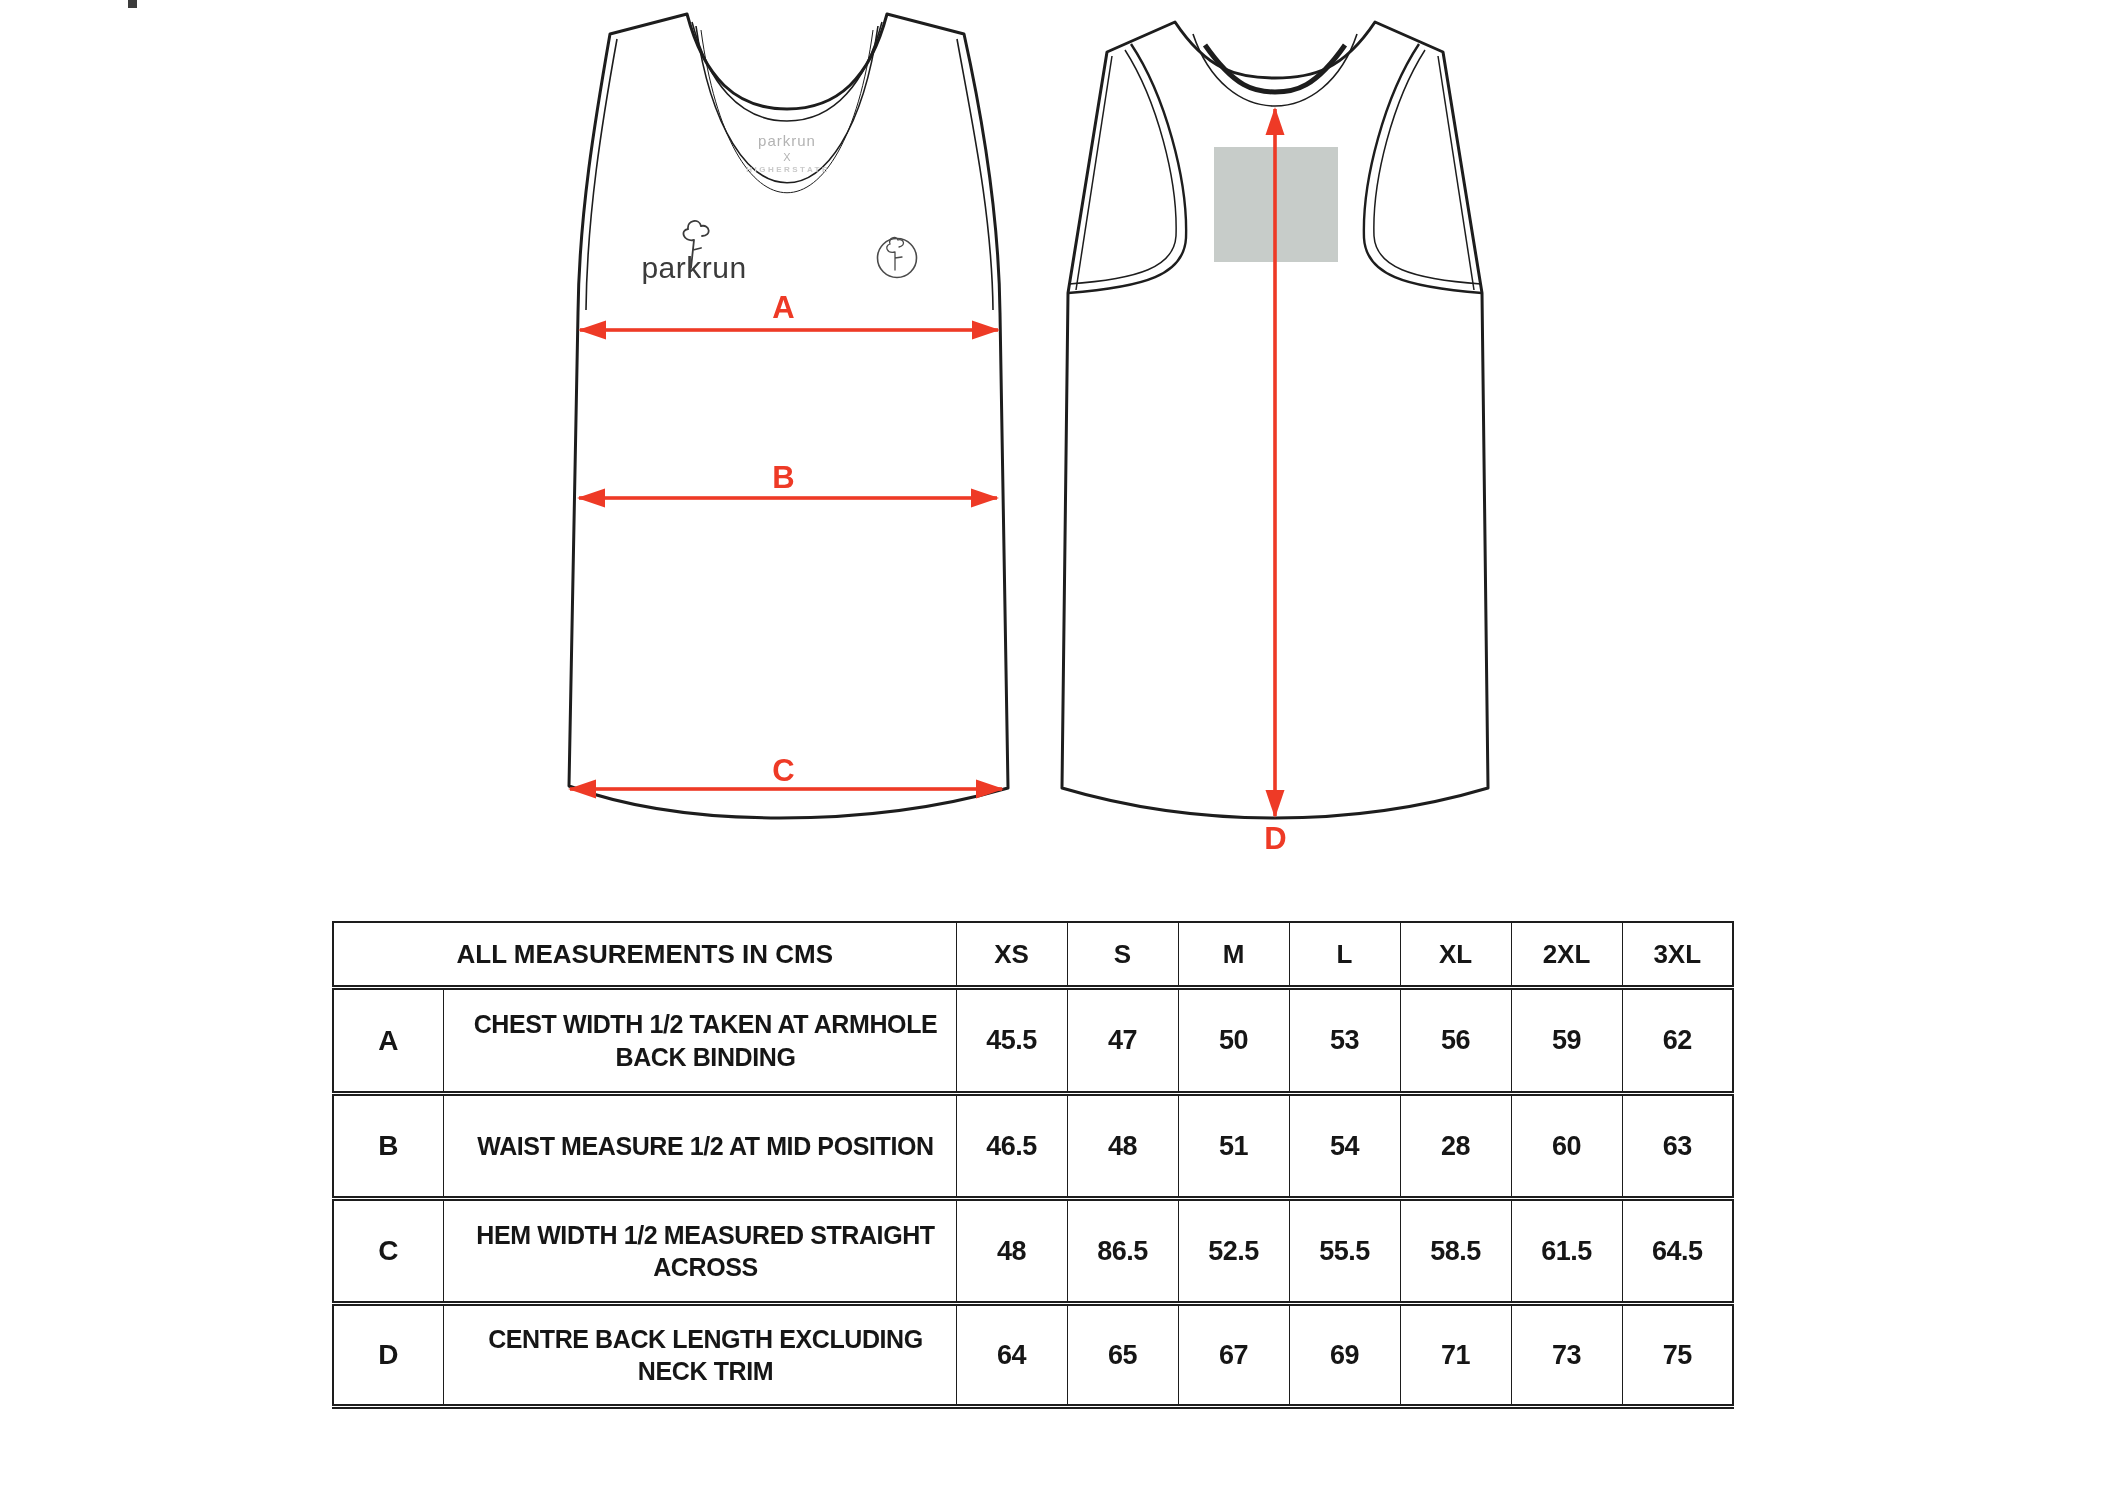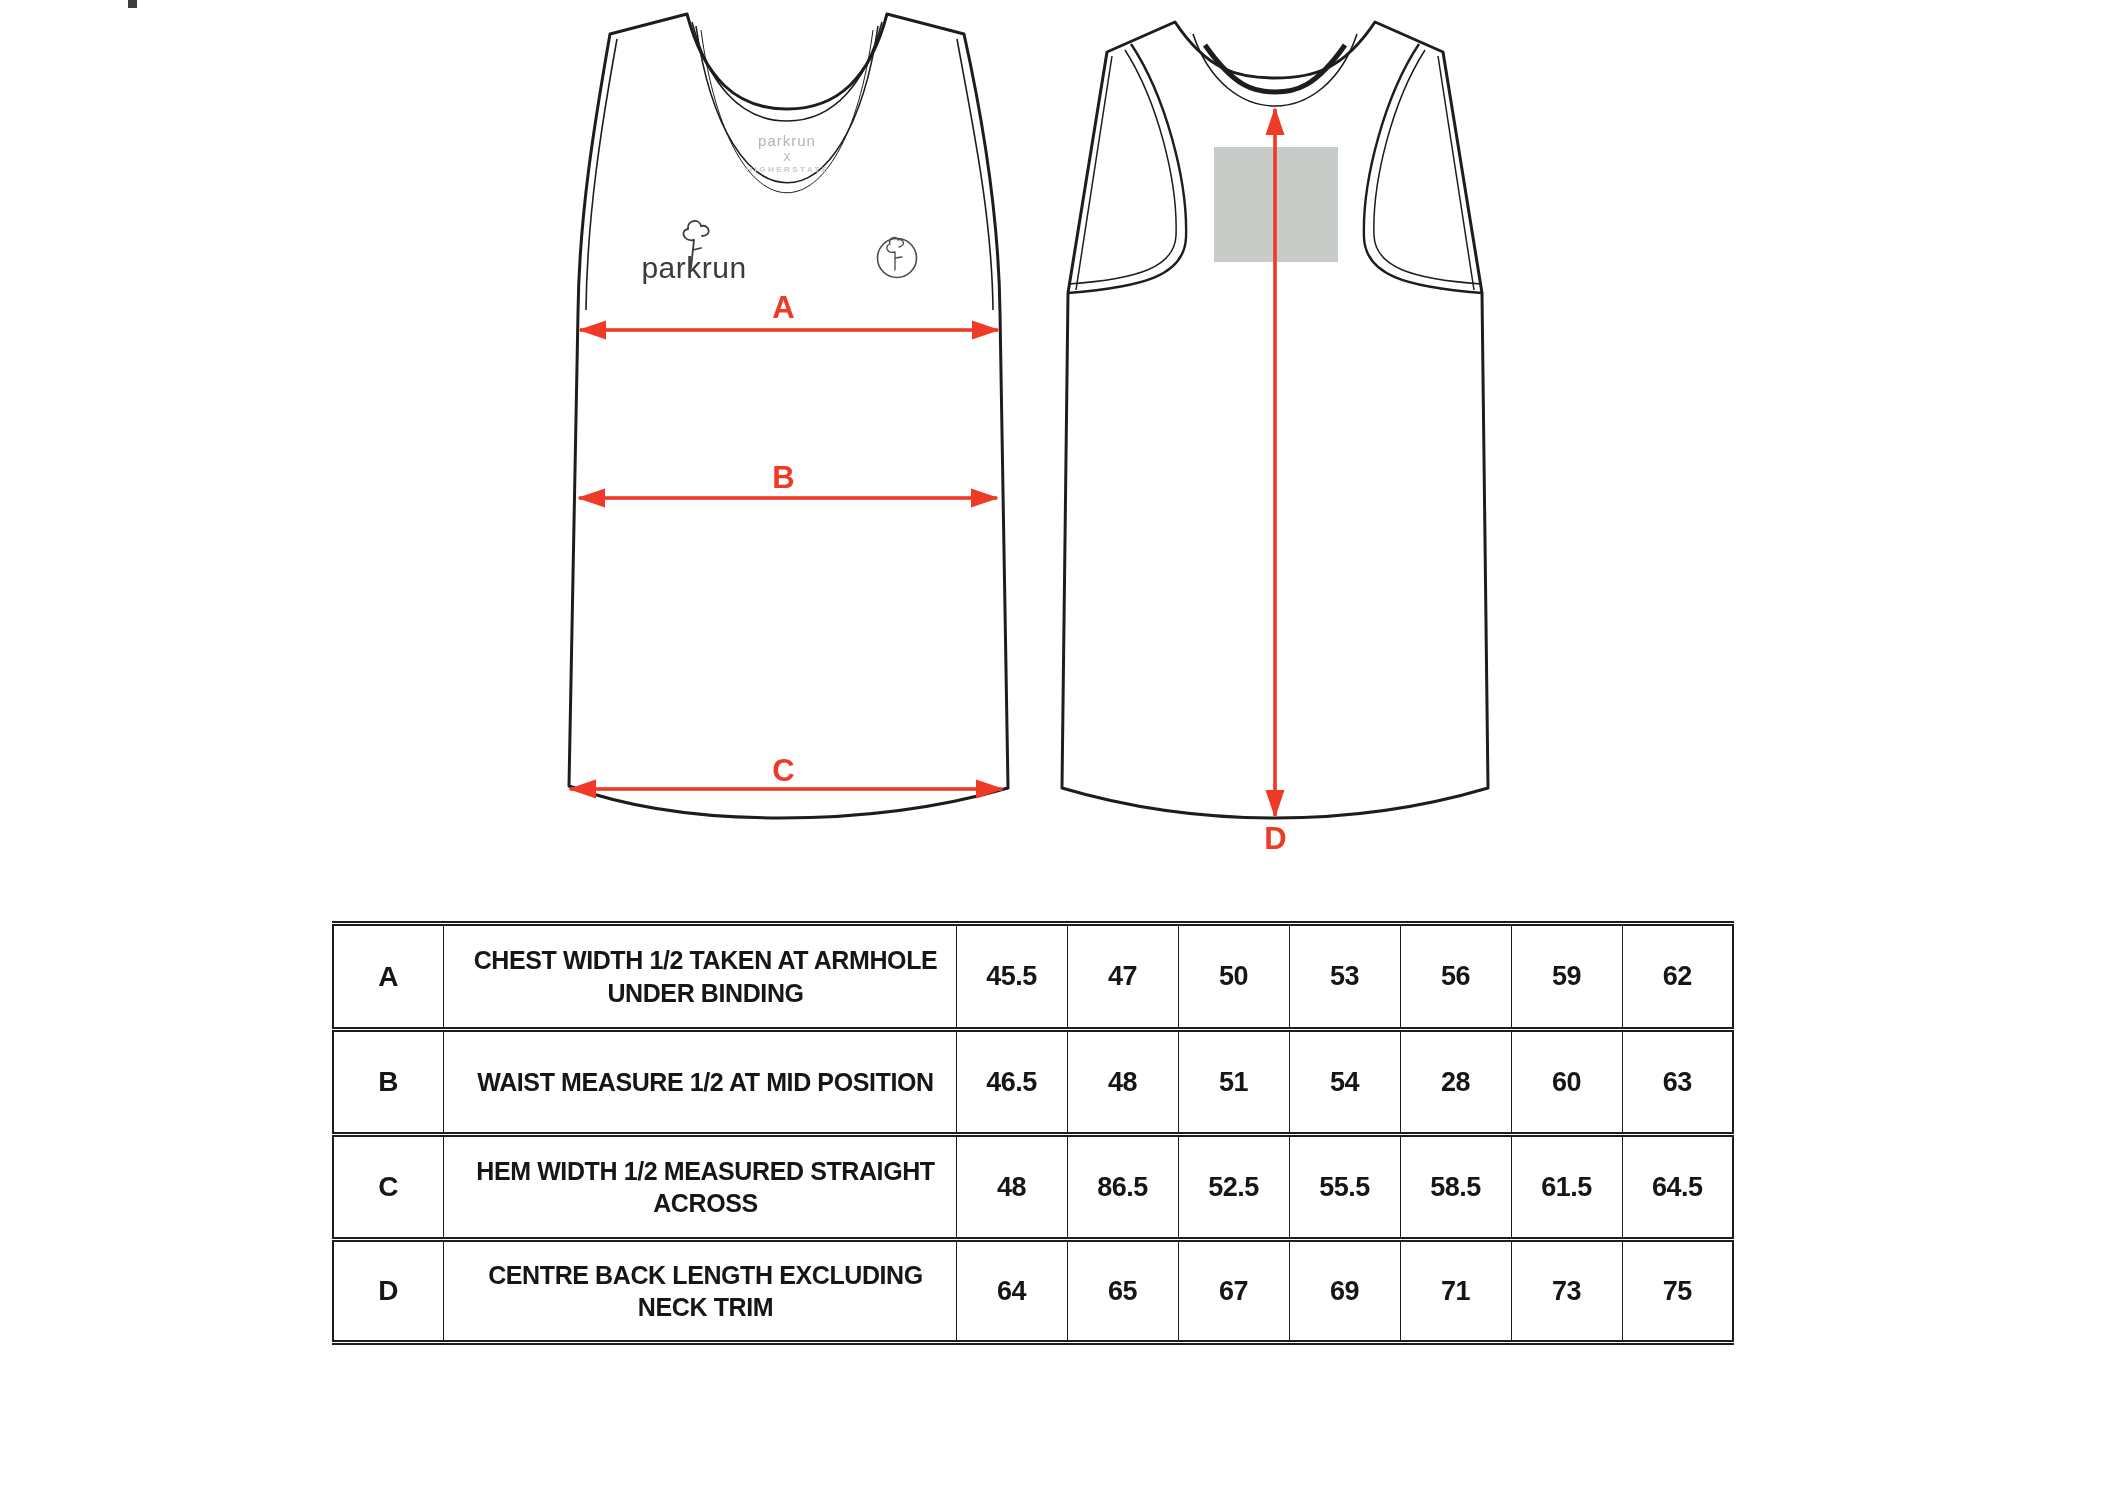--- a/index.html
+++ b/index.html
@@ -163,26 +163,36 @@
         <col style="width:513px">
       <col style="width:111px">
         <col style="width:111px">
         <col style="width:111px">
       <col style="width:111px">
         <col style="width:111px">
         <col style="width:111px">
         <col style="width:111px">
     </colgroup>
     <tbody>
+      <tr class="hdr">
+        <td colspan="2">ALL MEASUREMENTS IN CMS</td>
+        <td>XS</td>
+        <td>S</td>
+        <td>M</td>
+        <td>L</td>
+        <td>XL</td>
+        <td>2XL</td>
+        <td>3XL</td>
+      </tr>
 
       <tr class="data r-a">
         <td class="letter">A</td>
         <td class="desc">
           <div>CHEST WIDTH 1/2 TAKEN AT ARMHOLE</div>
-          <div>UNDER BINDING</div>
+          <div>BACK BINDING</div>
         </td>
         <td class="val">45.5</td>
         <td class="val">47</td>
         <td class="val">50</td>
         <td class="val">53</td>
         <td class="val">56</td>
         <td class="val">59</td>
         <td class="val">62</td>
       </tr>
 

